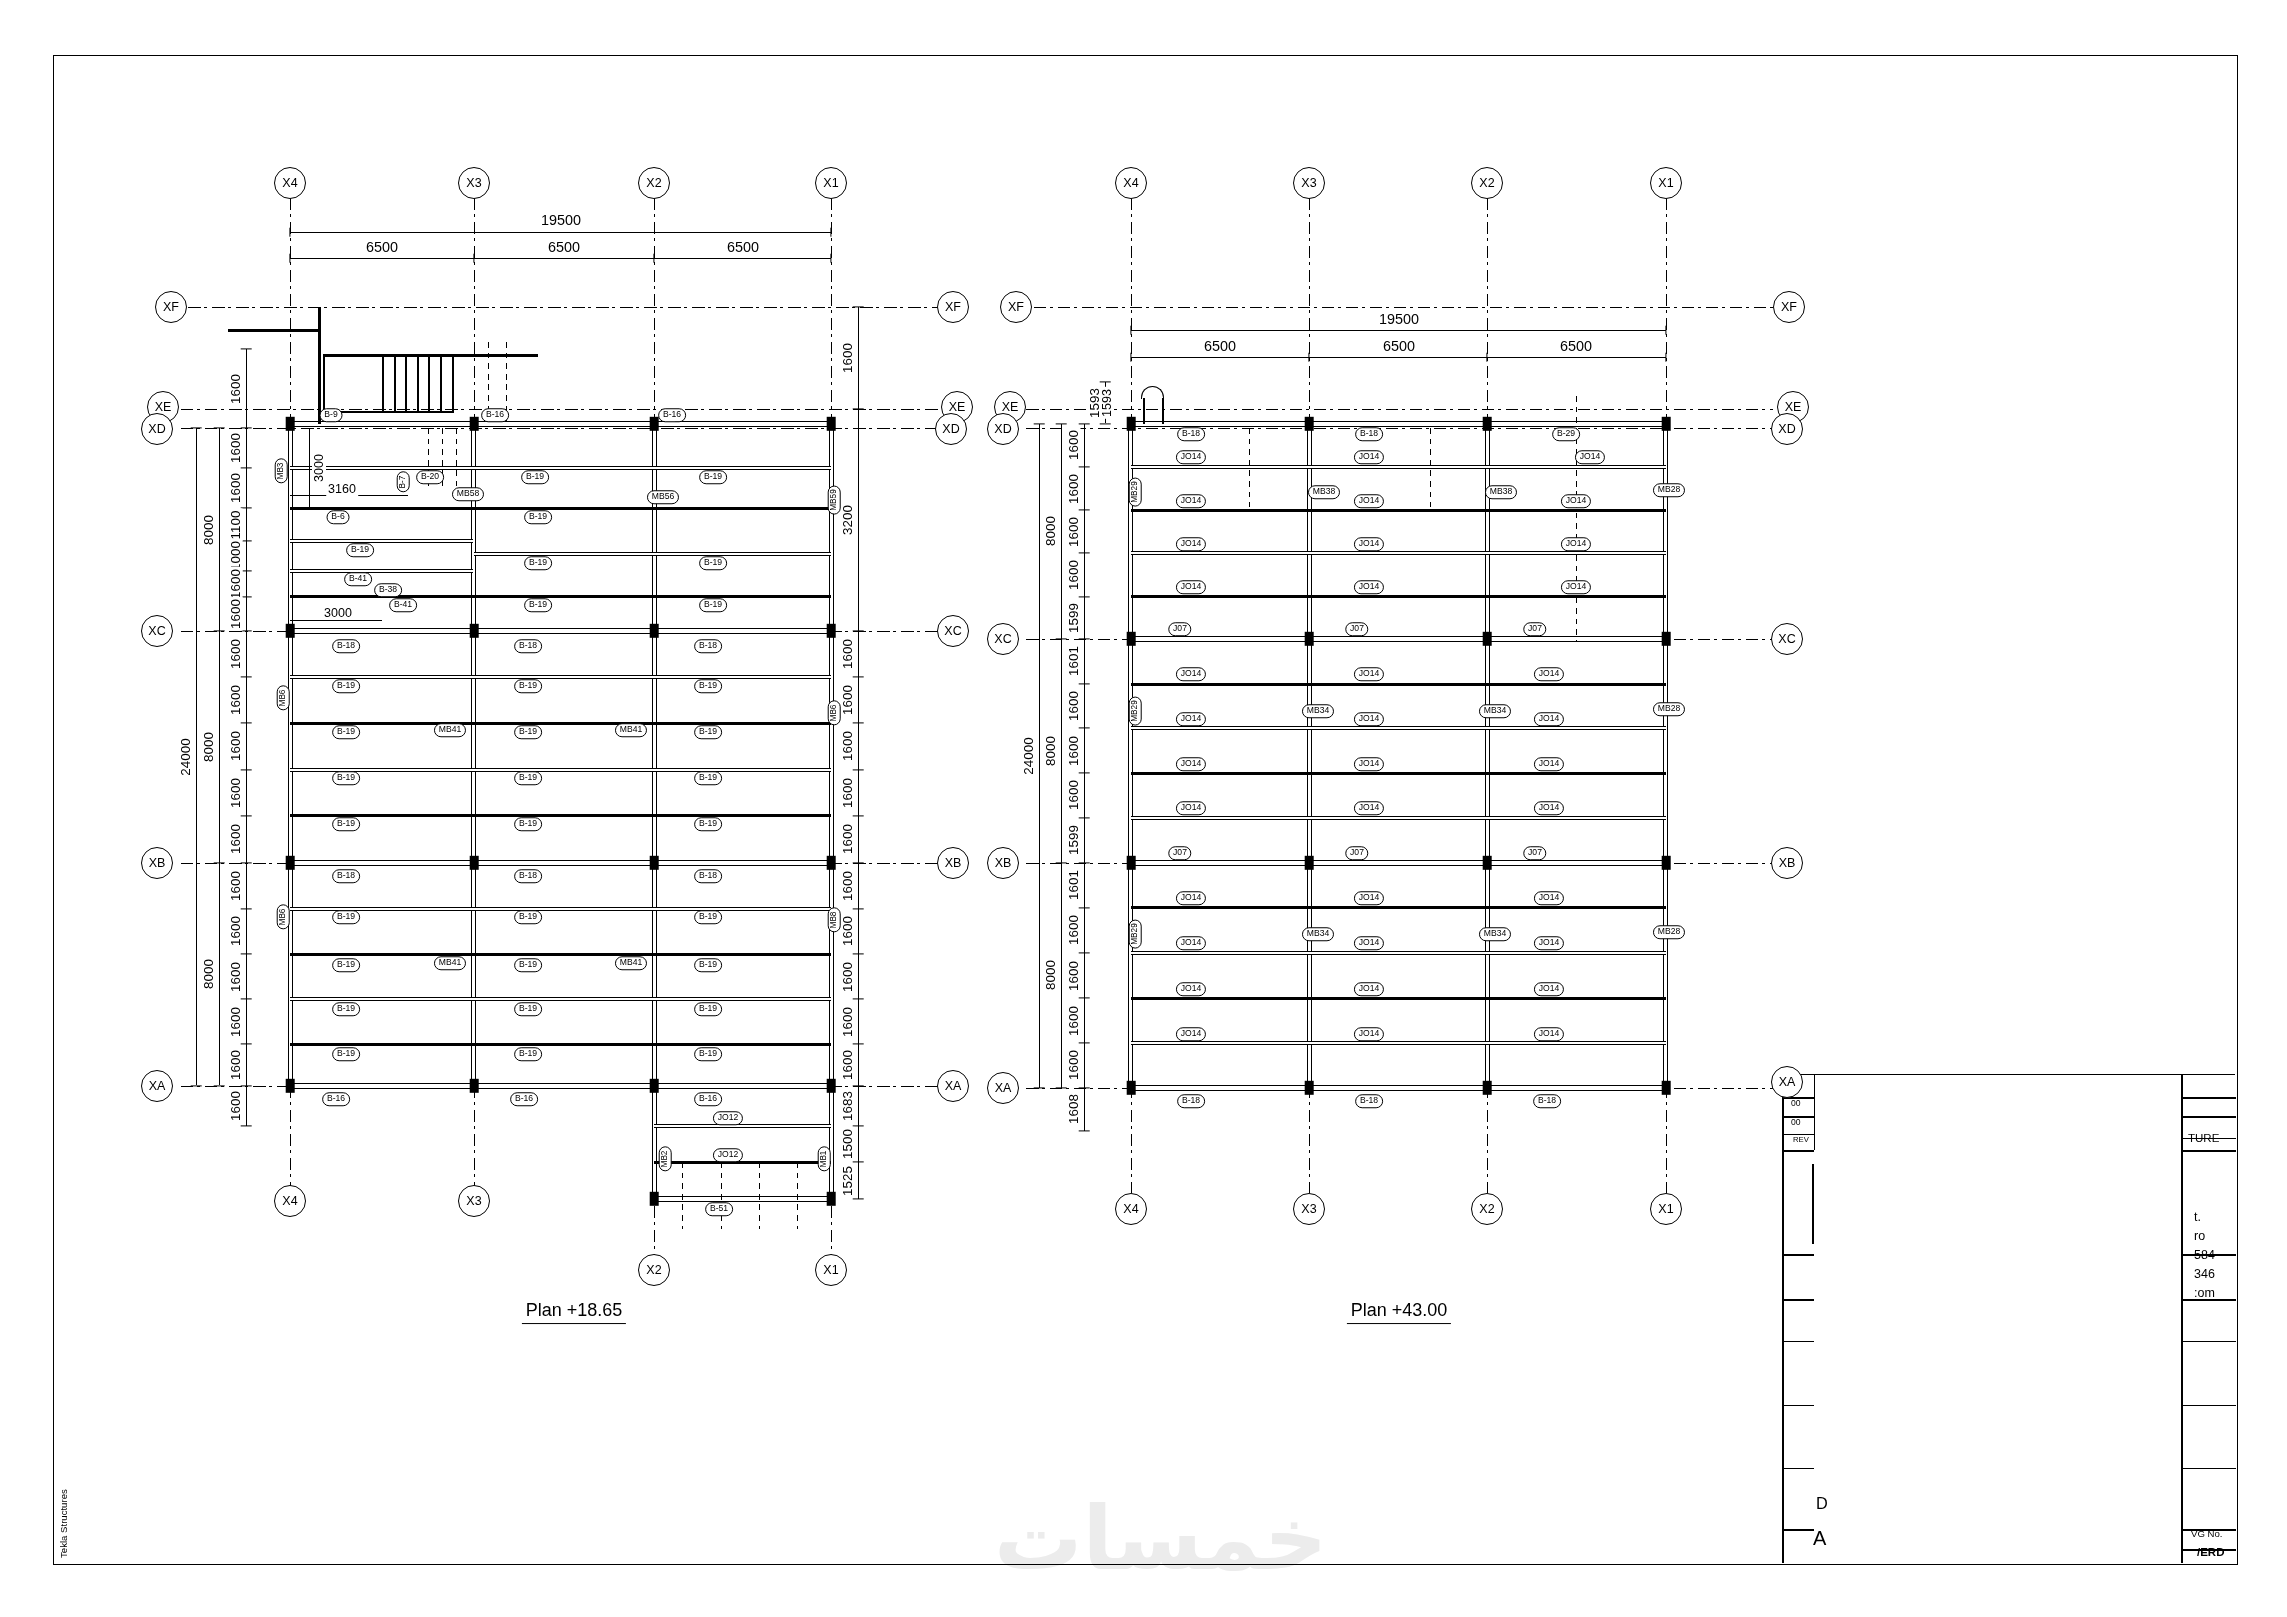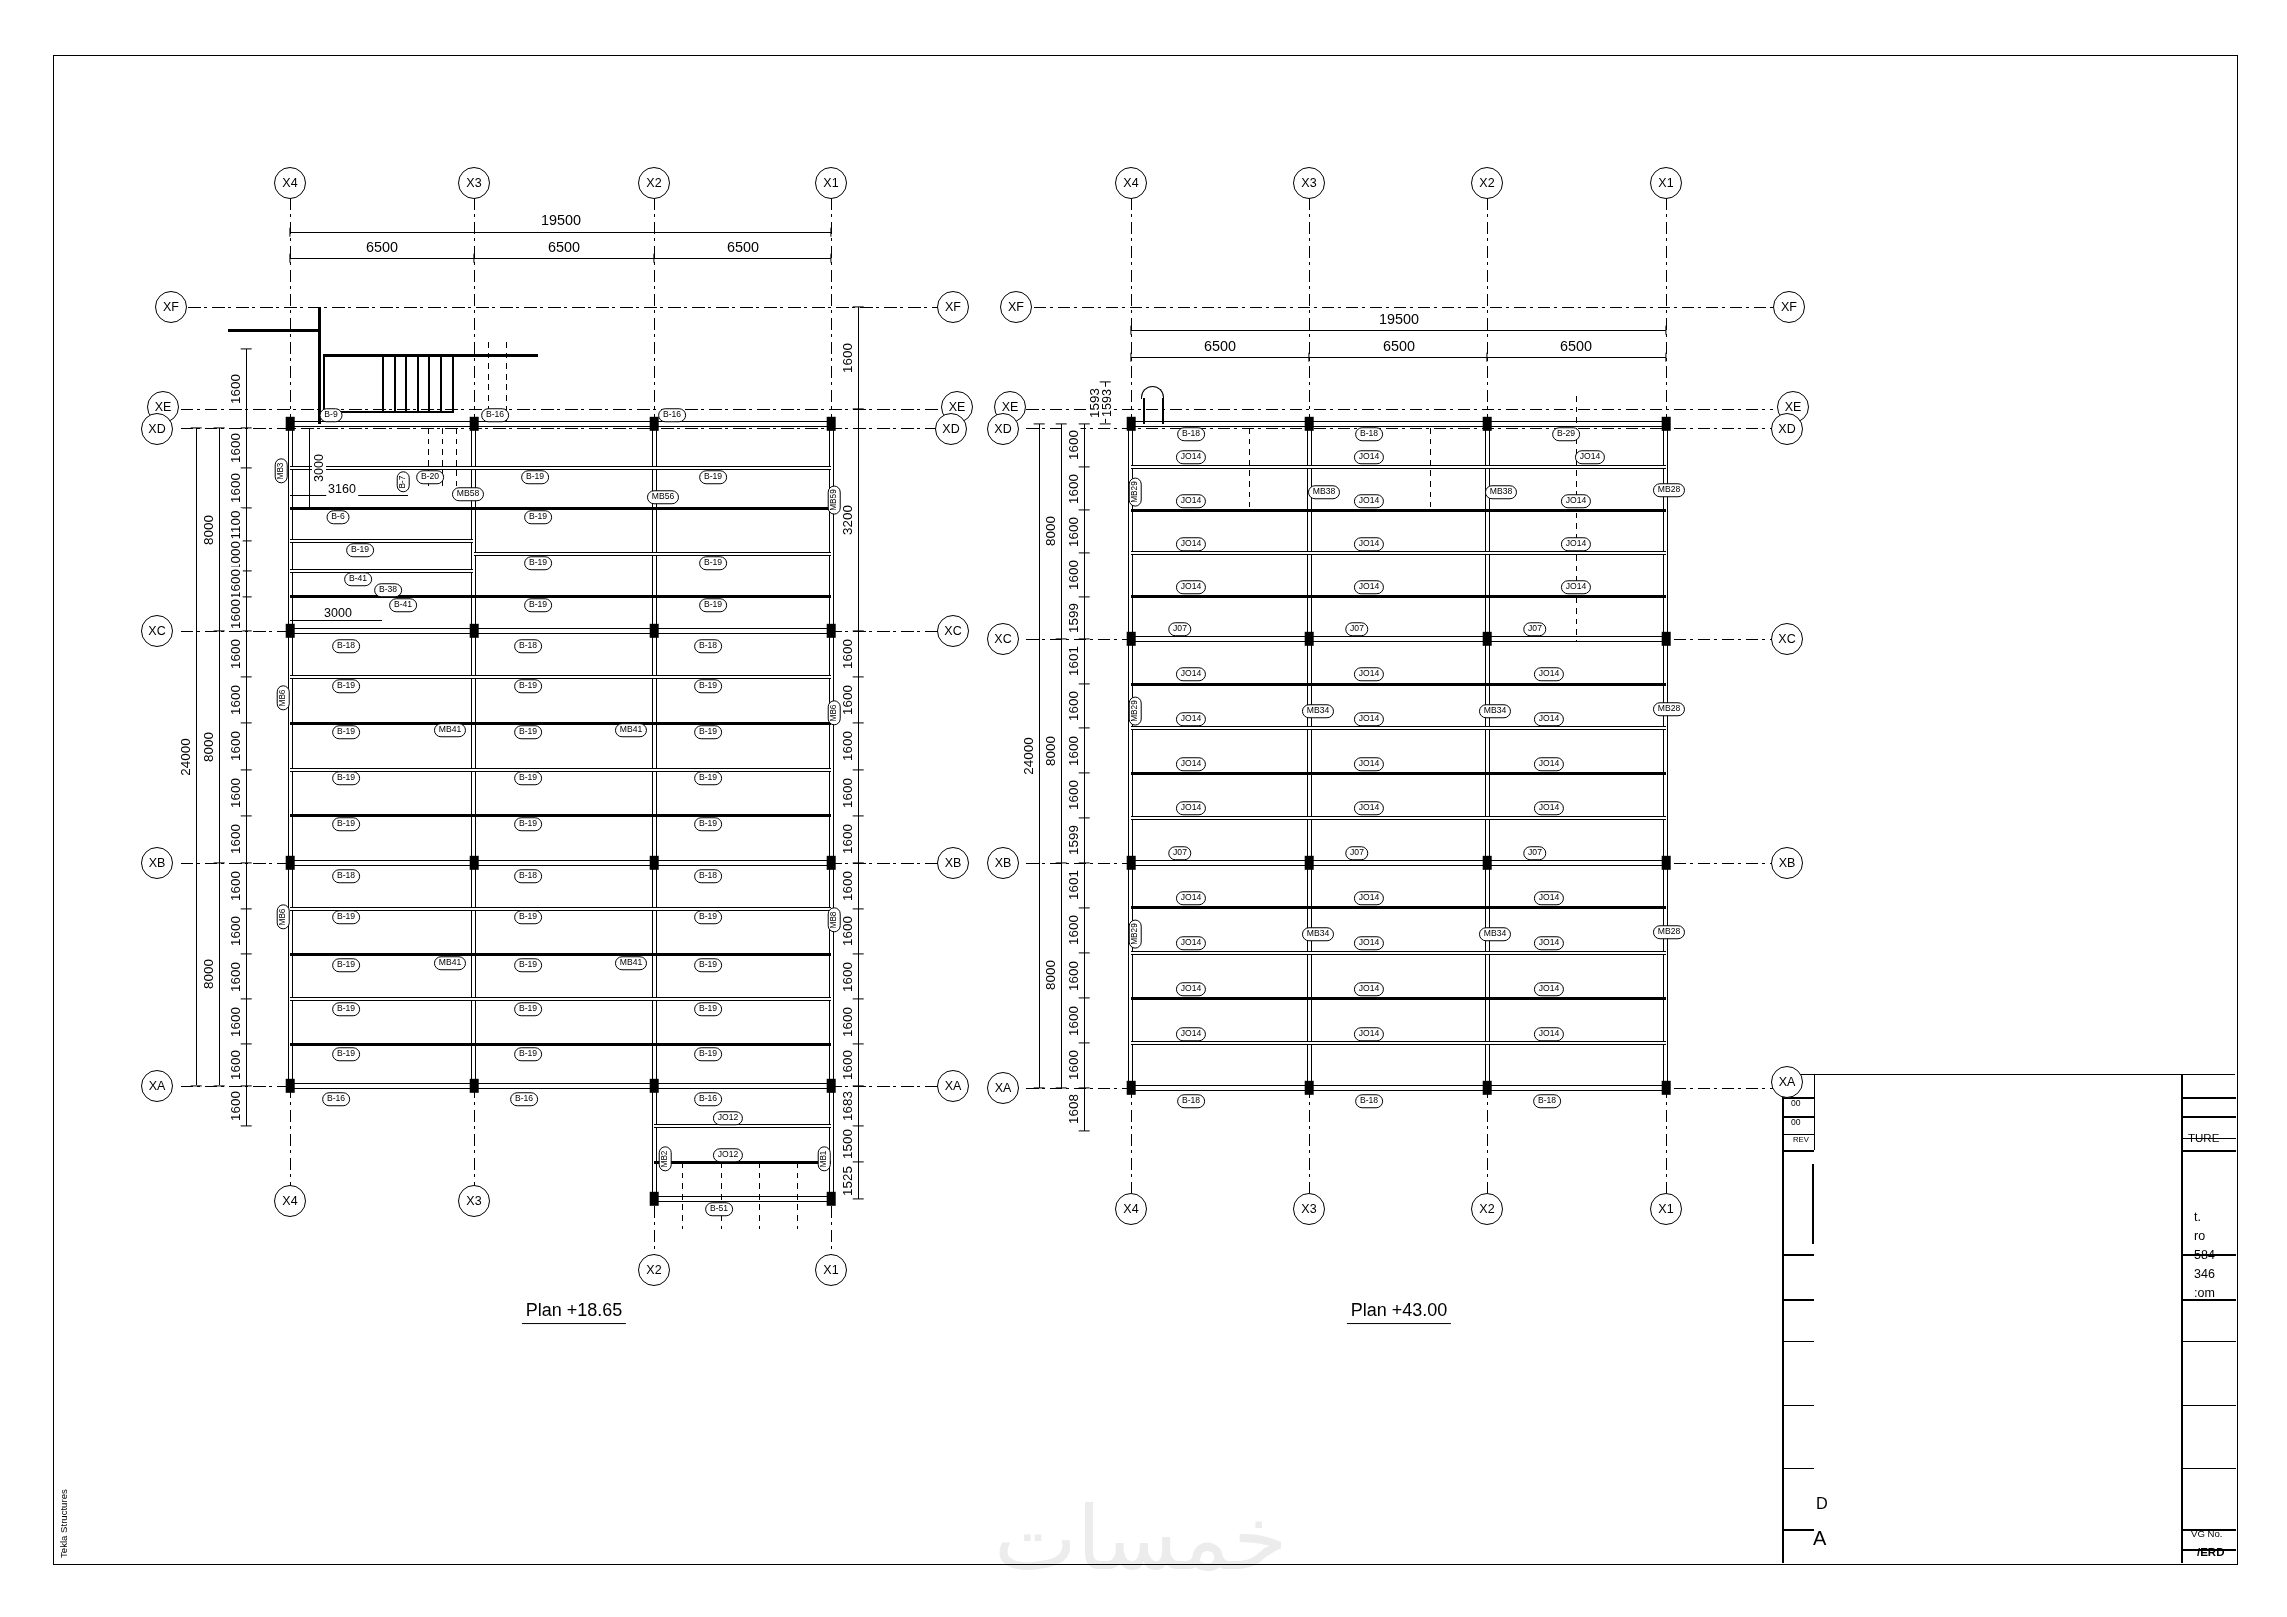--- a/index.html
+++ b/index.html
@@ -33,21 +33,21 @@
   .dimtext.v{transform:translate(-50%,-50%) rotate(-90deg);}
   .dimtext.big{font-size:14.4px;}
   .dimline{position:absolute;height:1.2px;background:#000;}
   .vdimline{position:absolute;width:1.2px;background:#000;}
   .tickv{position:absolute;width:1.2px;height:8.6px;background:#000;transform:translate(-50%,-50%);}
   .tickh{position:absolute;width:10.6px;height:1.2px;background:#000;transform:translate(-50%,-50%);}
   .plan-title{position:absolute;font-size:18px;border-bottom:1.5px solid #000;padding:0 3.8px 1.9px 3.8px;
     transform:translate(-50%,-50%);white-space:nowrap;z-index:6;}
   .arc{position:absolute;border:1.5px solid #000;border-bottom:none;border-radius:11.5px 11.5px 0 0;box-sizing:border-box;background:transparent;}
   .tb-text{position:absolute;white-space:nowrap;z-index:7;}
-  #watermark{position:absolute;font-family:"DejaVu Sans", sans-serif;font-weight:normal;z-index:1;}
+  #watermark{position:absolute;font-family:"DejaVu Sans", sans-serif;font-weight:bold;z-index:1;}
   #credit{position:absolute;font-size:9.6px;transform:rotate(-90deg);transform-origin:left top;white-space:nowrap;}
   .z2{z-index:2;} .z3{z-index:3;}
 </style>
 </head>
 <body>
 
 <div id="sheet">
   <div id="watermark" style="left: 994px; top: 1487px; color: rgb(236, 236, 236); font-size: 88px;">خمسات</div>
   <div id="sheet-border" class="border-rect z2" style="left: 53px; top: 55px; width: 2183px; height: 1508px;"></div>
   <div id="plans" class="z3">

